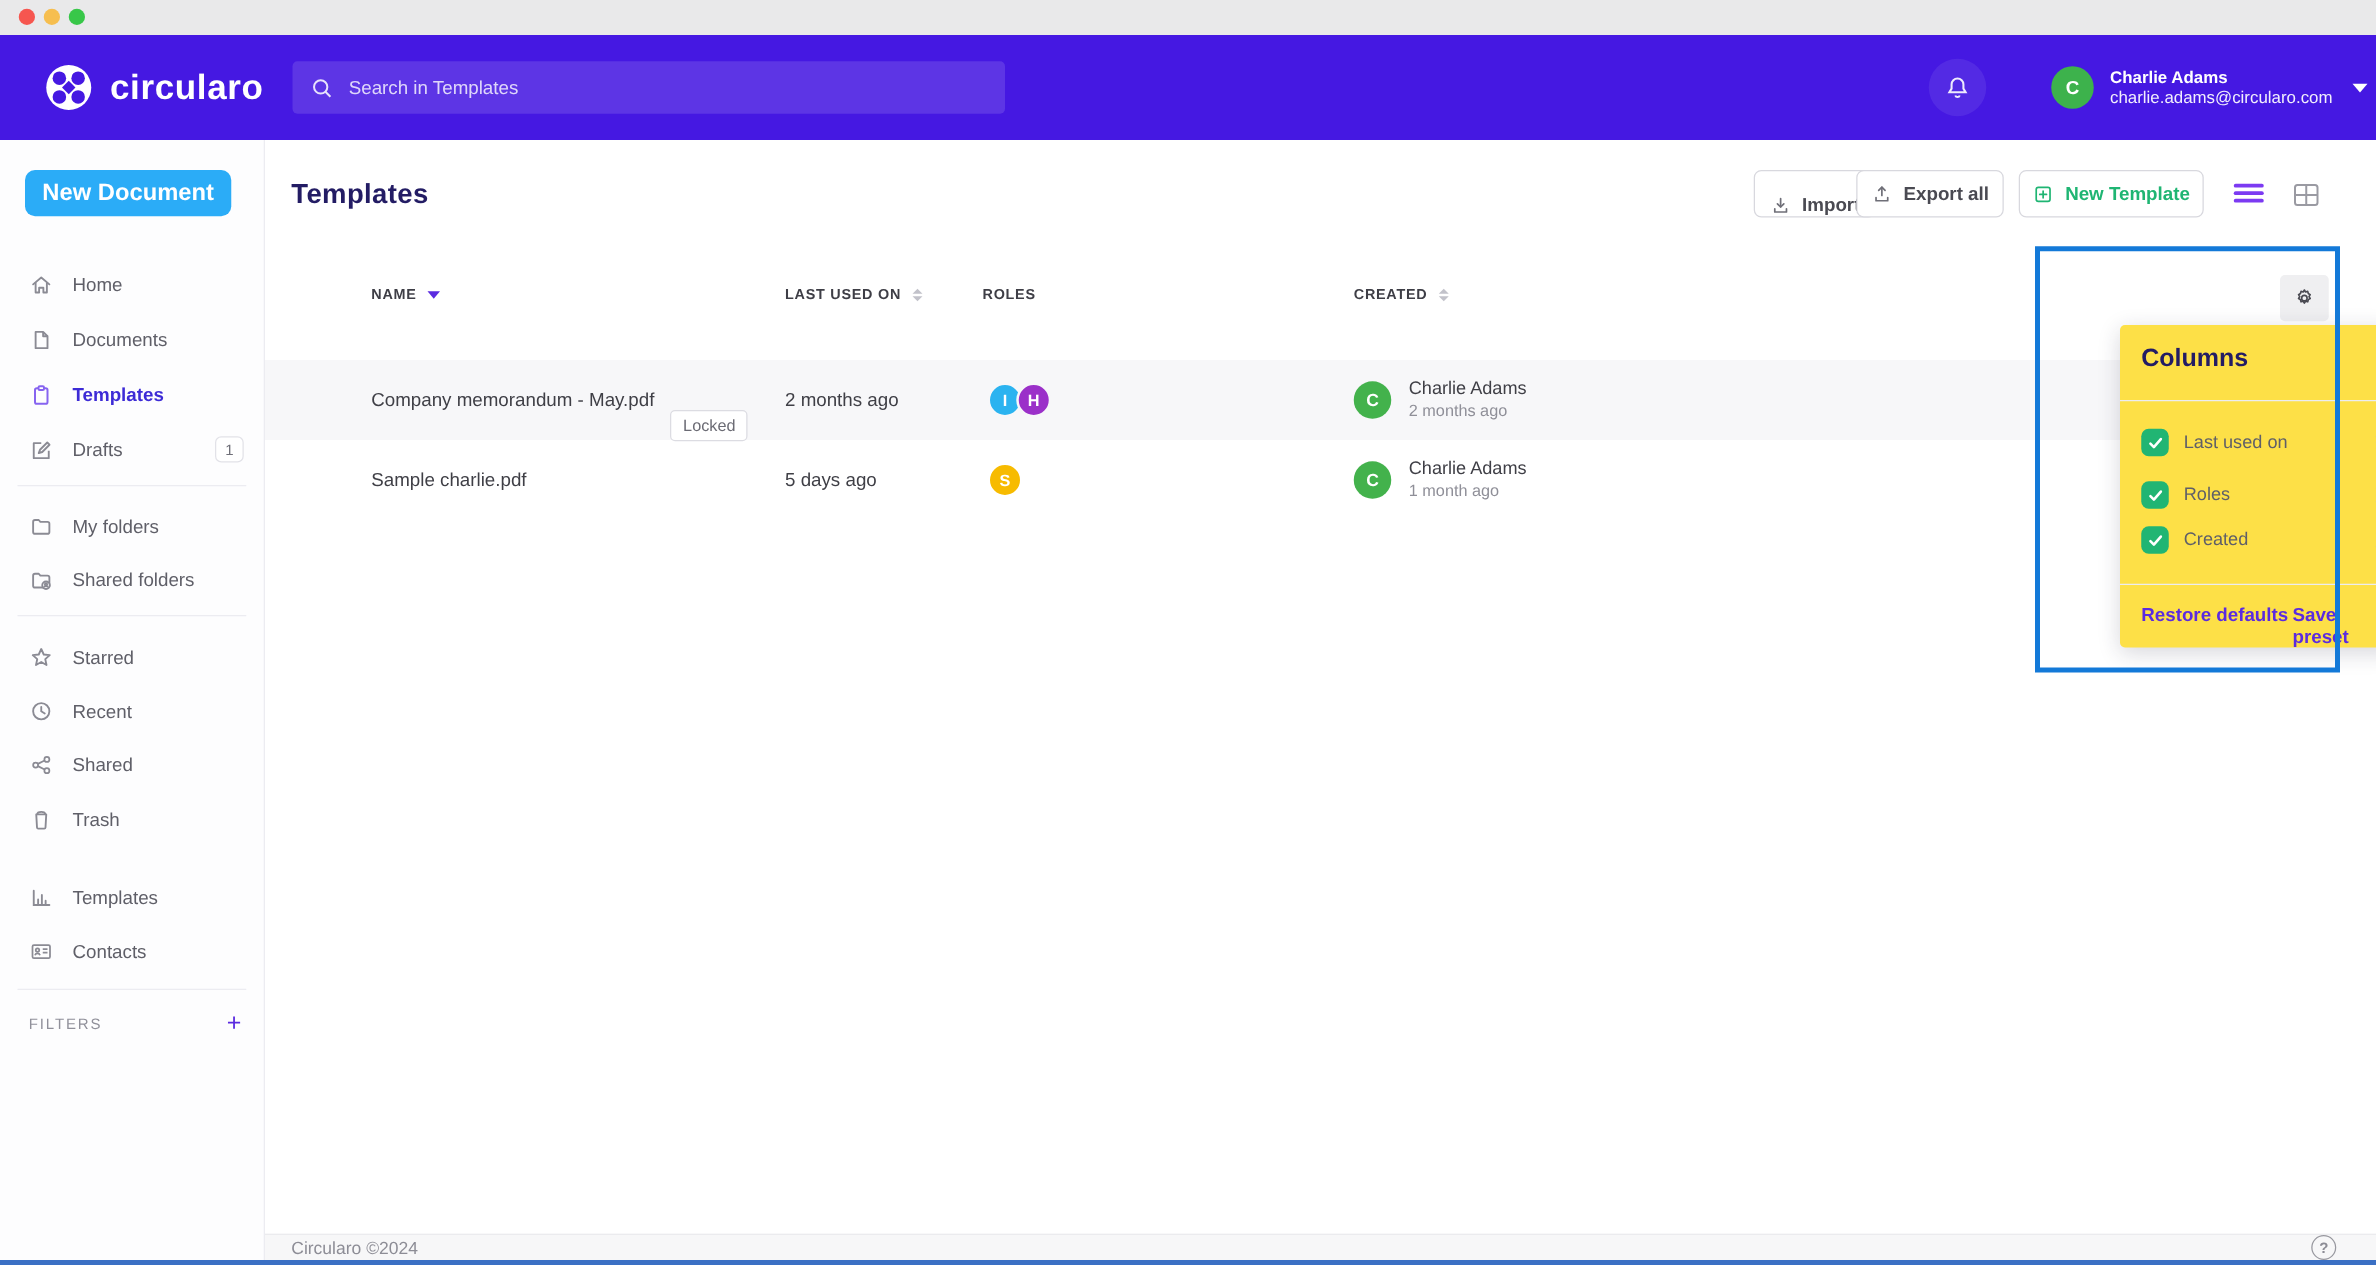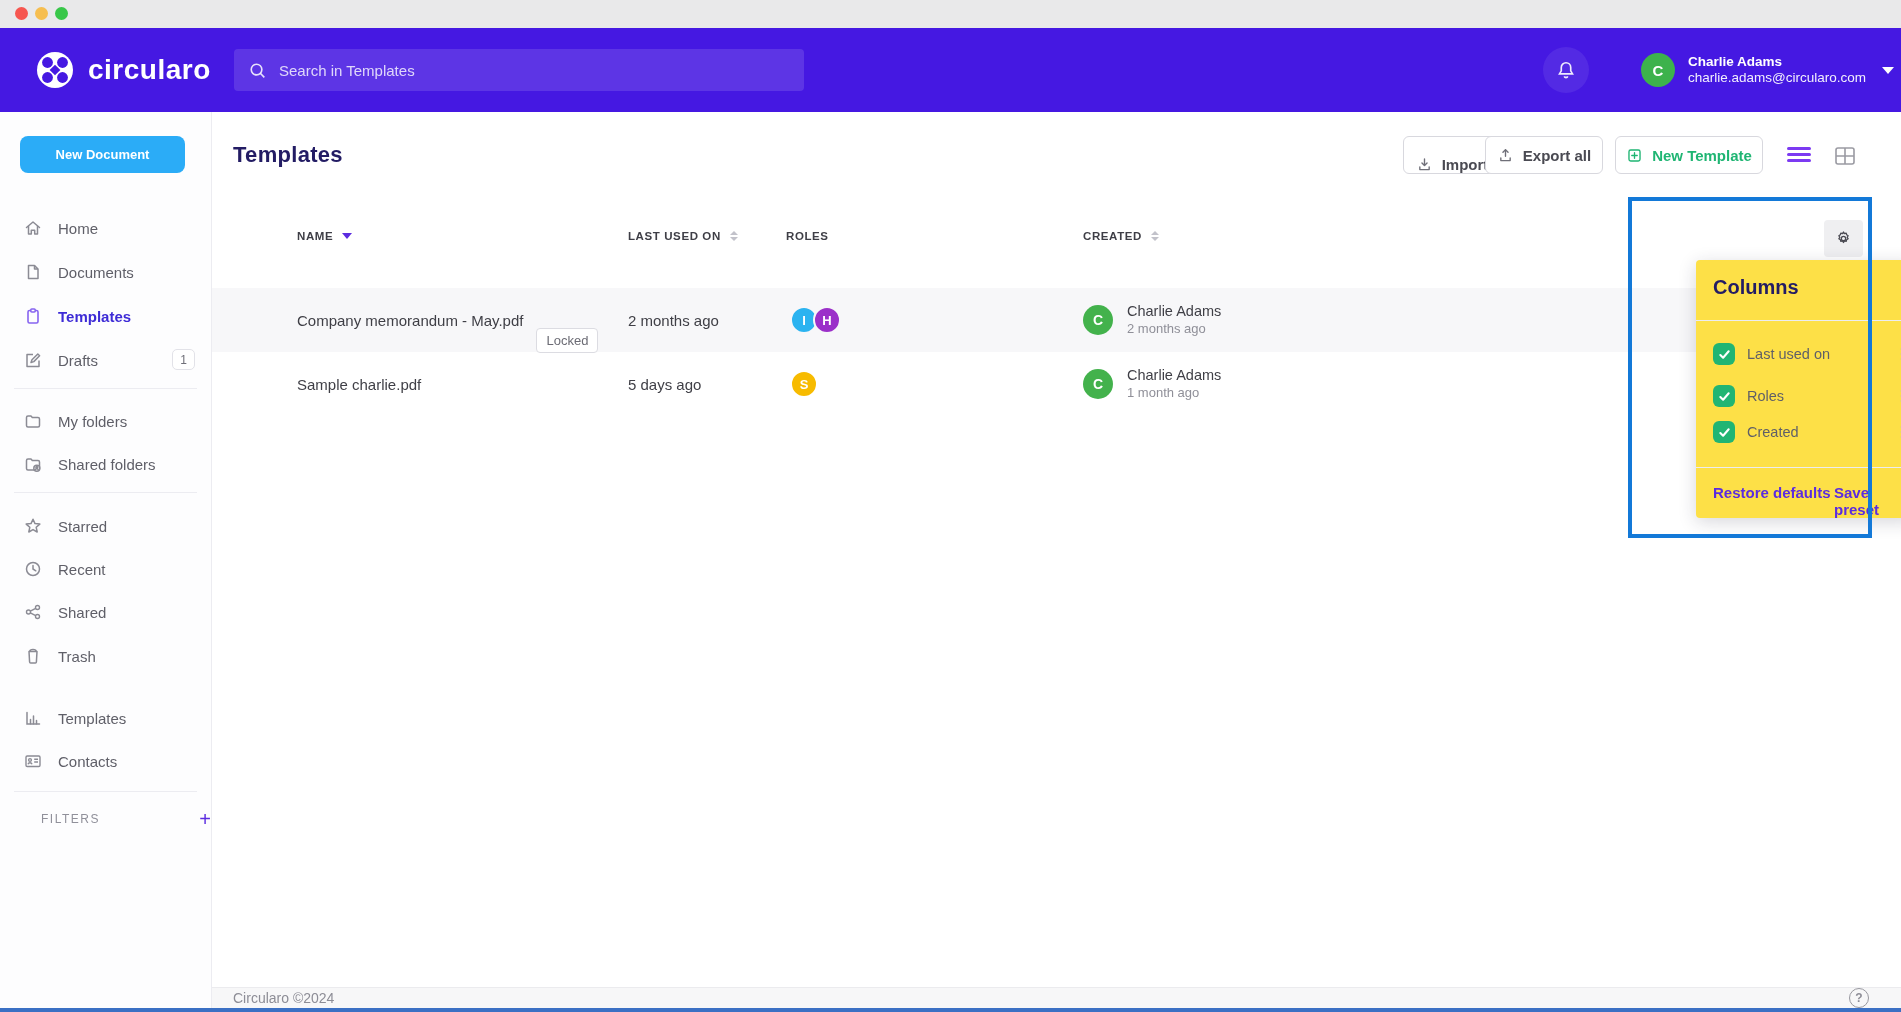--- a/index.html
+++ b/index.html
@@ -26,28 +26,28 @@
   .usermenu { position:absolute; left:1641px; top:22px; height:40px; display:flex; align-items:center; cursor:pointer; }
   .avatar { width:34px; height:34px; border-radius:50%; display:flex; align-items:center; justify-content:center; color:#fff; font-weight:bold; }
   .avatar.header { background:#3db24c; font-size:15px; }
   .uinfo { margin-left:13px; line-height:16px; }
   .uname { color:#fff; font-size:13.5px; font-weight:600; }
   .uemail { color:rgba(255,255,255,0.93); font-size:13.5px; }
   .caret { width:0; height:0; border-left:6px solid transparent; border-right:6px solid transparent; border-top:7px solid #fff; margin-left:16px; }
 
   
   .sidebar { position:absolute; left:0; top:112px; width:212px; height:896px; background:#fdfdfe; border-right:1px solid #ececf1; }
-  .newdoc { position:absolute; left:20px; top:24px; width:165px; height:37px; background:#2bacf7; border:none; border-radius:8px; color:#fff; font-size:13px; font-weight:bold; font-family:"Liberation Sans", sans-serif; cursor:pointer; }
+  .newdoc { position:absolute; left:20px; top:24px; width:165px; height:37px; background:#2bacf7; border:none; border-radius:8px; color:#fff; font-size:19px; font-weight:bold; font-family:"Liberation Sans", sans-serif; cursor:pointer; }
   .nav-item { position:absolute; left:0; width:211px; height:36px; display:flex; align-items:center; padding-left:23px; cursor:pointer; color:#8b8b94; }
   .nav-item .lbl { margin-left:15px; font-size:15px; font-weight:500; color:#5f5f68; }
   .nav-item.active { color:#8764f0; }
   .nav-item.active .lbl { color:#3d2bd6; font-weight:700; }
   .nav-badge { position:absolute; right:16px; top:7px; min-width:23px; height:21px; background:#fff; border:1px solid #e2e2e8; border-radius:5px; color:#6f6f78; font-size:12px; display:flex; align-items:center; justify-content:center; padding:0 6px; }
   .sdiv { position:absolute; left:14px; width:183px; border-top:1px solid #ececf1; }
-  .filters-row { position:absolute; left:0; top:692px; width:211px; height:30px; display:flex; align-items:center; padding:0 18px 0 23px;margin-left:18px; }
+  .filters-row { position:absolute; left:0; top:692px; width:211px; height:30px; display:flex; align-items:center; padding:0 18px 0 23px; }
   .filters-lbl { font-size:12px; color:#90909a; letter-spacing:1.5px; }
   .filters-add { margin-left:auto; color:#5b2be0; font-size:20px; font-weight:500; cursor:pointer; line-height:20px; }
 
   
   .main { position:absolute; left:212px; top:112px; width:1689px; height:875px; background:#fff; }
   .page-title { position:absolute; left:21px; top:30px; font-size:22px; font-weight:bold; color:#231c64; letter-spacing:0.3px; }
   .btn { position:absolute; top:24px; height:38px; background:#fff; border:1px solid #d8d8de; border-radius:6px; display:flex; align-items:center; justify-content:center; gap:9px; font-size:15px; font-weight:600; color:#4a4a52; font-family:"Liberation Sans", sans-serif; cursor:pointer; }
   .btn svg { color:#6f6f78; }
   .btn.green { color:#1fb573; }
   .btn.green svg { color:#1fb573; }

